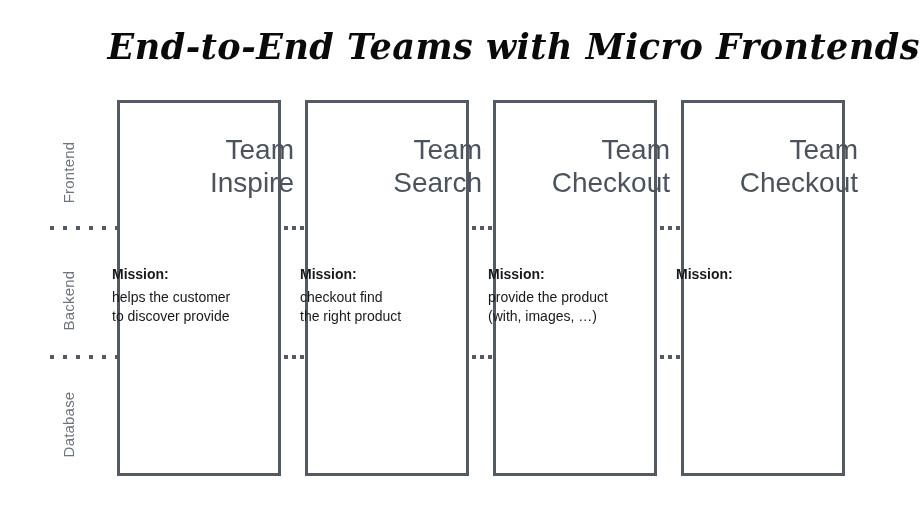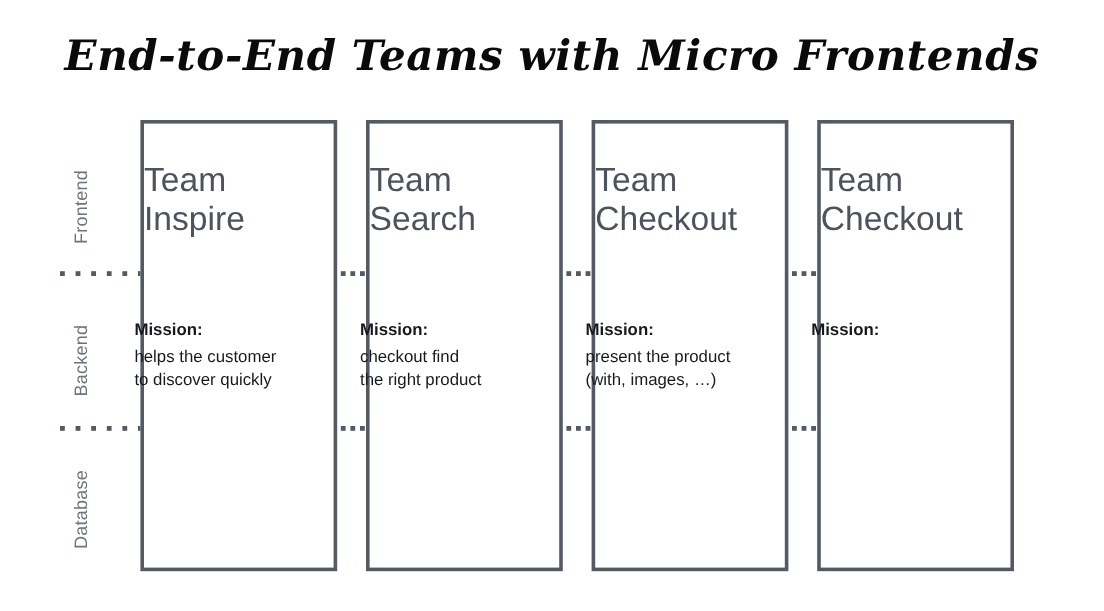--- a/index.html
+++ b/index.html
@@ -15,21 +15,21 @@
     overflow: hidden;
     font-family: "Liberation Sans", sans-serif;
   }
 
   
   #title {
     position: absolute;
     left: 0;
     top: 26px;
     width: 920px;
-    text-align: center;
+    text-align: right;
     font-family: "DejaVu Serif", serif;
     font-style: italic;
     font-weight: 700;
     font-size: 35px;
     letter-spacing: 0.5px;
     color: #0a0a0a;
     white-space: nowrap;
   }
   #title .title-strong {
     font-weight: 900;
@@ -88,24 +88,24 @@
     border: 3px solid #545a63;
     background: #ffffff;
   }
   .card-1 { left: 117px; }
   .card-2 { left: 305px; }
   .card-3 { left: 493px; }
   .card-4 { left: 681px; }
 
   .card-title {
     position: absolute;
-    left: 0;
+    left: 16px;
     top: 30px;
     width: 100%;
-    text-align: left;
+    text-align: right;
     font-size: 28px;
     line-height: 33px;
     color: #4d535c;
     font-weight: 400;
   }
   .card-title .tline { display: block; }
 
   .mission {
     position: absolute;
     left: -8px;
@@ -172,21 +172,21 @@
     </div>
 
   <div class="card card-1">
     <div class="card-title">
       <span class="tline">Team</span>
       <span class="tline">Inspire</span>
     </div>
     <div class="mission">
       <span class="mission-label">Mission:</span>
       <span class="mission-line">helps the customer</span>
-      <span class="mission-line">to discover quickly</span>
+      <span class="mission-line">to discover provide</span>
     </div>
   </div>
 
   <div class="card card-2">
     <div class="card-title">
       <span class="tline">Team</span>
       <span class="tline">Search</span>
     </div>
     <div class="mission">
       <span class="mission-label">Mission:</span>
@@ -195,21 +195,21 @@
     </div>
   </div>
 
   <div class="card card-3">
     <div class="card-title">
       <span class="tline">Team</span>
       <span class="tline">Checkout</span>
     </div>
     <div class="mission">
       <span class="mission-label">Mission:</span>
-      <span class="mission-line">present the product</span>
+      <span class="mission-line">provide the product</span>
       <span class="mission-line">(with, images, …)</span>
     </div>
   </div>
 
   <div class="card card-4">
     <div class="card-title">
       <span class="tline">Team</span>
       <span class="tline">Checkout</span>
     </div>
     <div class="mission">

